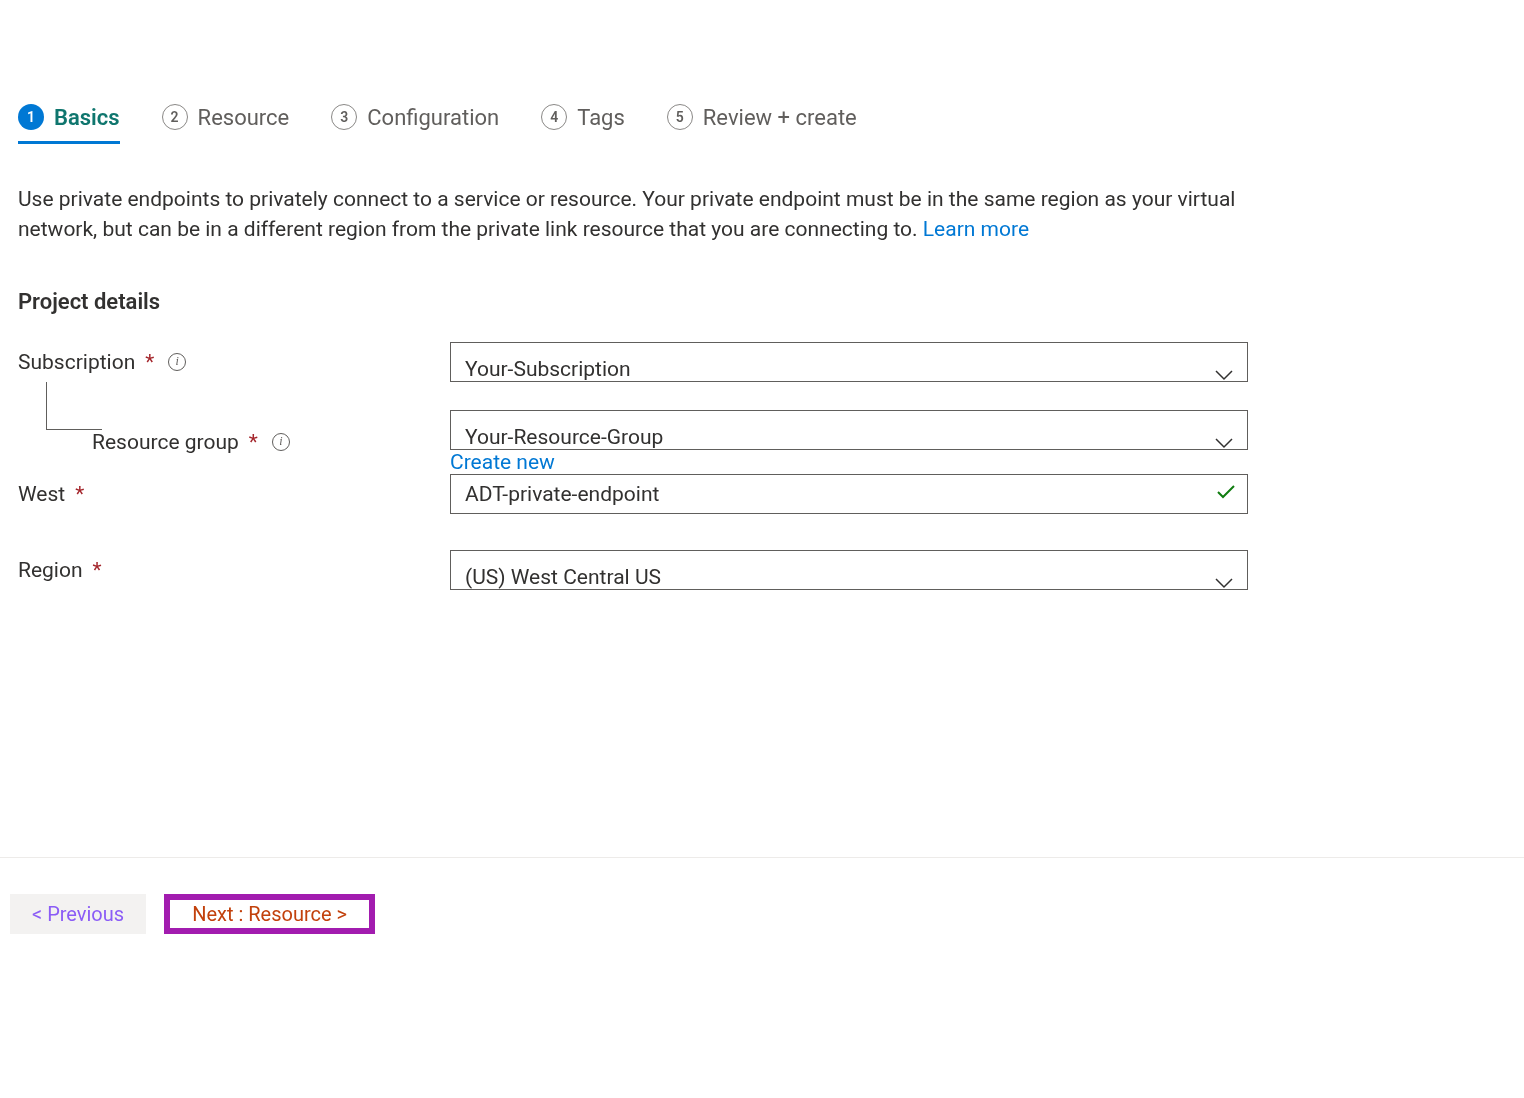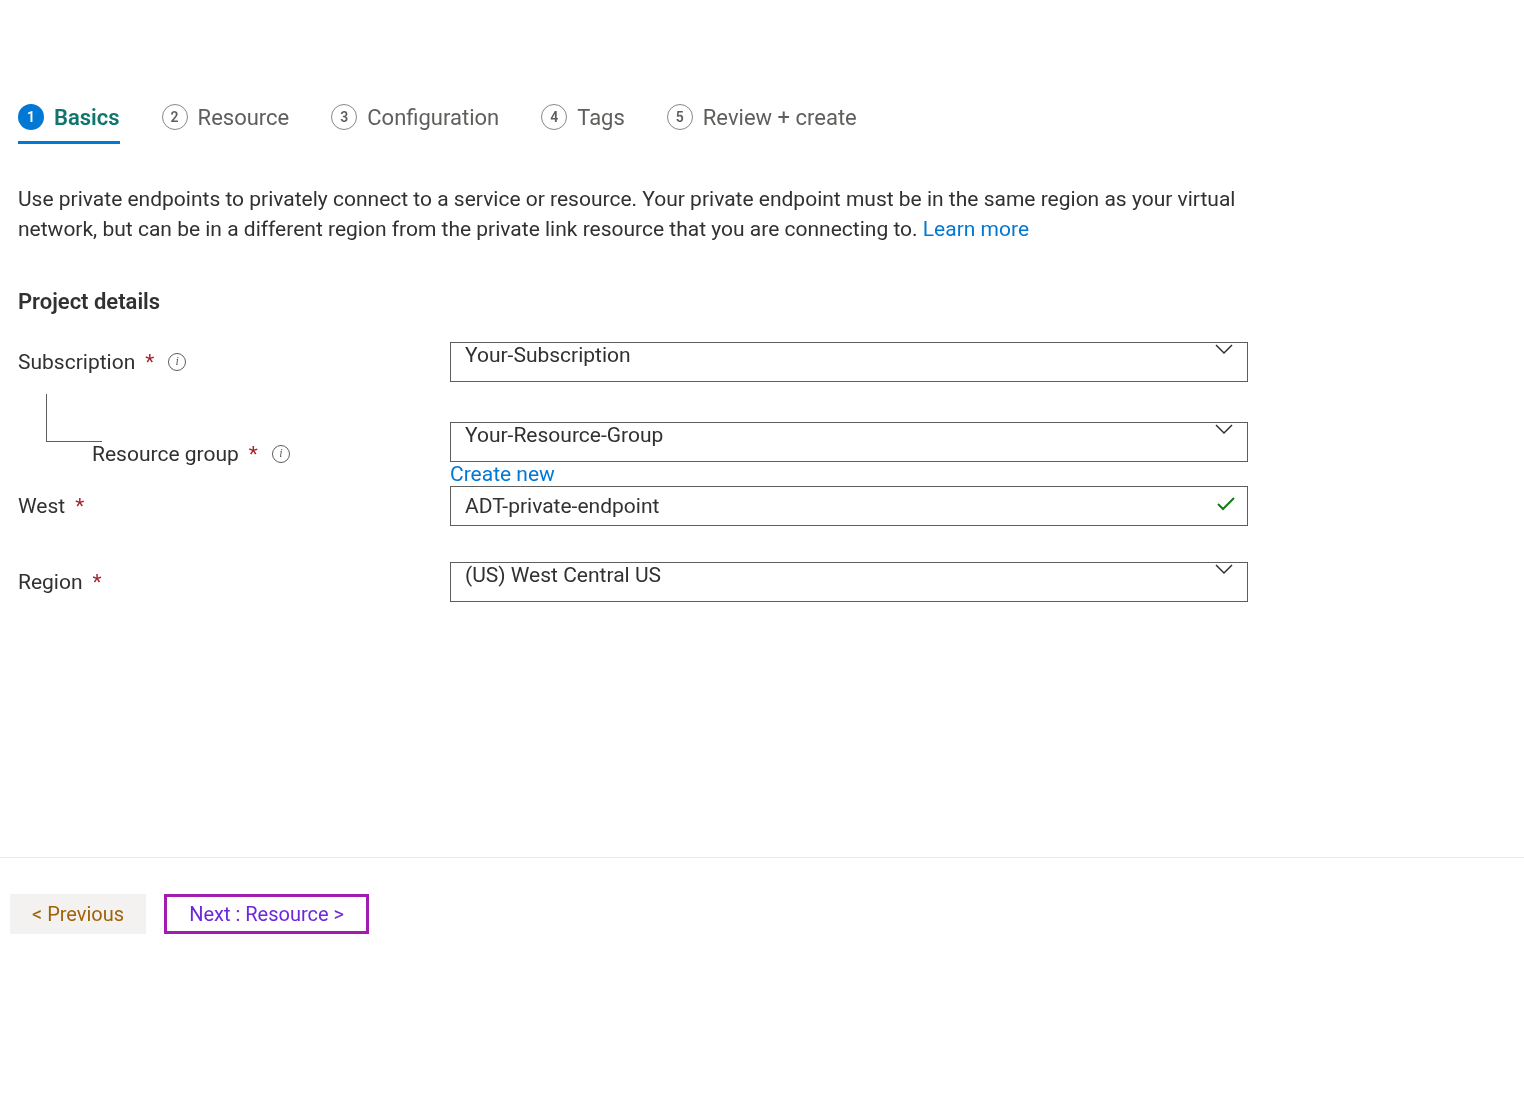--- a/index.html
+++ b/index.html
@@ -146,21 +146,21 @@
     }
     .select-box, .text-input {
       width: 100%;
       height: 40px;
       border: 1px solid #605e5c;
       background: #ffffff;
       padding: 0 14px;
       font-size: 21px;
       color: #323130;
       display: flex;
-      align-items: flex-start;
+      align-items: flex-end;
       justify-content: space-between;
       cursor: pointer;
       font-family: inherit;
     }
     .text-input {
       cursor: text;
       outline: none;
     }
     .select-box .chevron-down {
       flex-shrink: 0;
@@ -194,33 +194,33 @@
       right: 0;
       border-top: 1px solid #edebe9;
       padding: 36px 0 0 10px;
       display: flex;
       gap: 18px;
     }
     .btn {
       height: 40px;
       padding: 0 22px;
       font-size: 20px;
-      border: 3px solid #a21caf;
+      border: 6px solid #a21caf;
       background: #ffffff;
-      color: #6d28d9;
+      color: #c2410c;
       cursor: pointer;
       font-family: inherit;
     }
     .btn.disabled {
       background: #f3f2f1;
       border: none;
-      color: #a16207;
+      color: #8b5cf6;
       cursor: not-allowed;
     }
-    .subscription-row { margin-bottom: 40px; position: relative; }
+    .subscription-row { margin-bottom: 28px; position: relative; }
     .resource-group-row { margin-bottom: 0; position: relative; }
     .name-row { margin-bottom: 36px; }
   </style>
 </head>
 <body>
 
 <div class="page-container">
 
   <div class="tabs">
     <div class="tab active">

